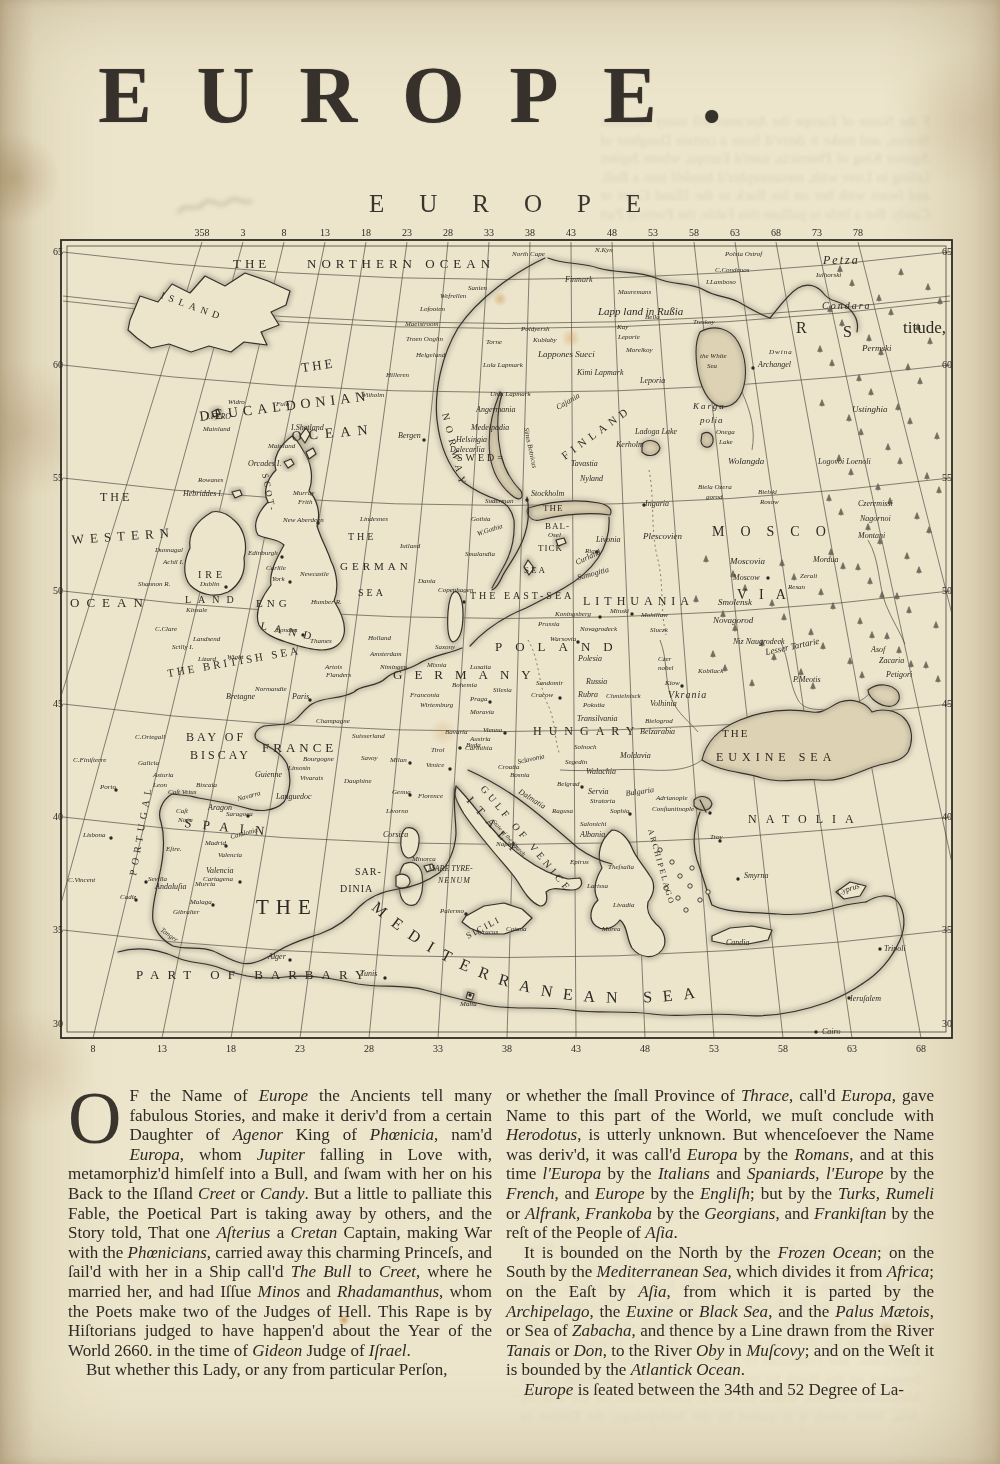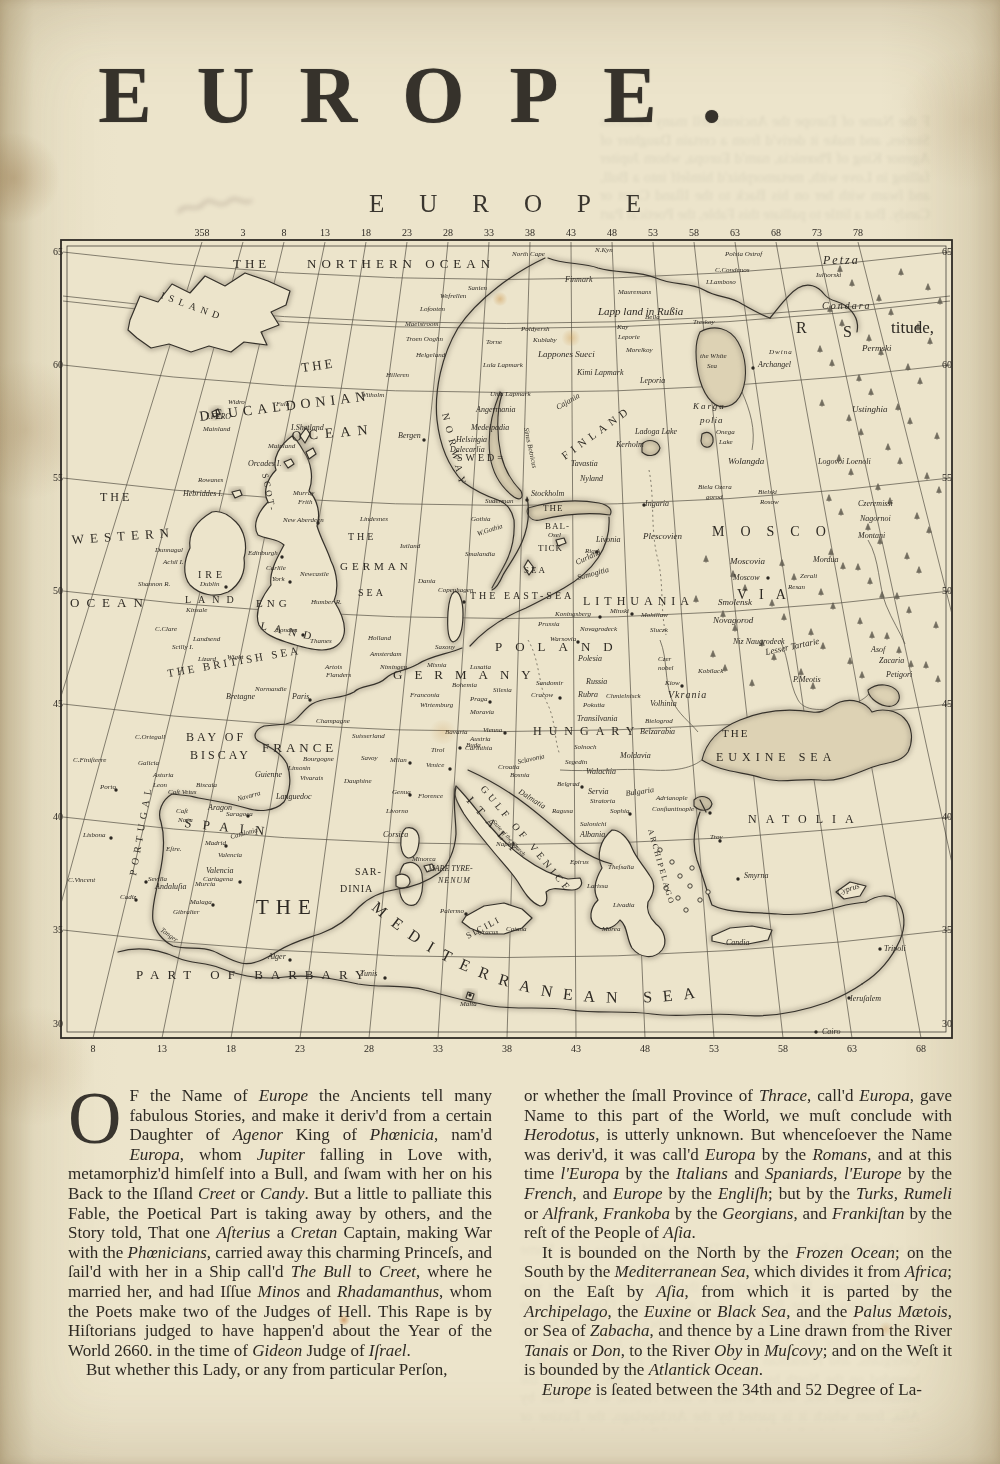--- a/index.html
+++ b/index.html
@@ -26,26 +26,26 @@
   .b3{left:66px;top:540px;width:210px;height:270px;opacity:.065;}
   .title{position:absolute;left:0;top:50px;width:820px;text-align:center;
     font-size:80px;font-weight:bold;letter-spacing:45px;text-indent:45px;color:#36322b;
     text-shadow:0 0 1px rgba(54,50,43,.6);}
   .subtitle{position:absolute;left:55px;top:190px;width:900px;text-align:center;
     font-size:25px;letter-spacing:35px;text-indent:35px;color:#39352e;}
   svg text{font-family:"Liberation Serif",serif;fill:#2e2a24;}
   .article{position:absolute;left:0;top:1086px;width:1000px;}
   .col{position:absolute;top:0;text-align:justify;font-size:17px;line-height:19.6px;}
   .col0{left:68px;width:424px;}
-  .col1{left:524px;width:428px;}
+  .col1{left:506px;width:428px;}
   .para{margin:0;}
   .ind{text-indent:18px;}
   .it{font-style:italic;}
   .dropcap{float:left;font-size:74px;line-height:58px;padding:3px 8px 0 0;color:#39352e;}
-  .catchword{position:absolute;left:506px;top:318px;width:428px;text-align:right;font-size:17px;}
+  .catchword{position:absolute;left:518px;top:318px;width:428px;text-align:right;font-size:17px;}
 </style>
 </head>
 <body>
 <div class="page">
 
   <div class="bleed b1">F the Name of Europe the Ancients tell many fabulous Stories, and make it deriv'd from a certain Daughter of Agenor King of Phœnicia, nam'd Europa, whom Jupiter falling in Love with, metamorphiz'd himſelf into a Bull, and ſwam with her on his Back to the Iſland Creet or Candy. But a little to palliate this Fable, the Poetical Part is taking away by others, and the Story told, That one Aſterius a Cretan Captain, making War with the Phœnicians, carried away this charming Princeſs, and ſail'd with her in a Ship call'd The Bull to Creet, where he married her, and had Iſſue Minos and Rhadamanthus, whom the Poets make two of the Judges of Hell. This Rape is by Hiſtorians judged to have happen'd about the Year of the World 2660. in the time of Gideon Judge of Iſrael. But whether this Lady, or any other particular Perſon,</div>
   <div class="bleed b2">or whether the ſmall Province of Thrace, call'd Europa, gave Name to this part of the World, we muſt conclude with Herodotus, is utterly unknown. But whenceſoever the Name was deriv'd, it was call'd Europa by the Romans, and at this time l'Europa by the Italians and Spaniards, l'Europe by the French, and Europe by the Engliſh; but by the Turks, Rumeli or Alfrank, Frankoba by the Georgians, and Frankiſtan by the reſt of the People of Aſia. It is bounded on the North by the Frozen Ocean; on the South by the Mediterranean Sea, which divides it from Africa; on the Eaſt by Aſia, from which it is parted by the Archipelago, the Euxine or Black Sea, and the Palus Mætois, or Sea of Zabacha, and thence by a Line drawn from the River Tanais or Don, to the River Oby in Muſcovy; and on the Weſt it is bounded by the Atlantick Ocean. Europe is ſeated between the 34th and 72 Degree of La-</div>
   <div class="bleed b3">F the Name of Europe the Ancients tell many fabulous Stories, and make it deriv'd from a certain Daughter of Agenor King of Phœnicia, nam'd Europa, whom Jupiter falling in Love with, metamorphiz'd himſelf into a Bull, and ſwam with her on his Back to the Iſland Creet or Candy. But a little to palliate this Fable, the Poetical Part is taking away by others, and the Story told, That one Aſterius a Cretan Captain, making War with the Phœnicians, carried away this charming Princeſs, and ſail'd with her in a Ship call'd The Bull to Creet, where he married her, and had Iſſue Minos and Rhadamanthus, whom the Poets make two of the Judges of Hell. This Rape is by Hiſtorians judged to have happen'd about the Year of the World 2660. in the time of Gideon Judge of Iſrael. But whether this Lady, or any other particular Perſon,</div>
 
   <div class="title">EUROPE.</div>

